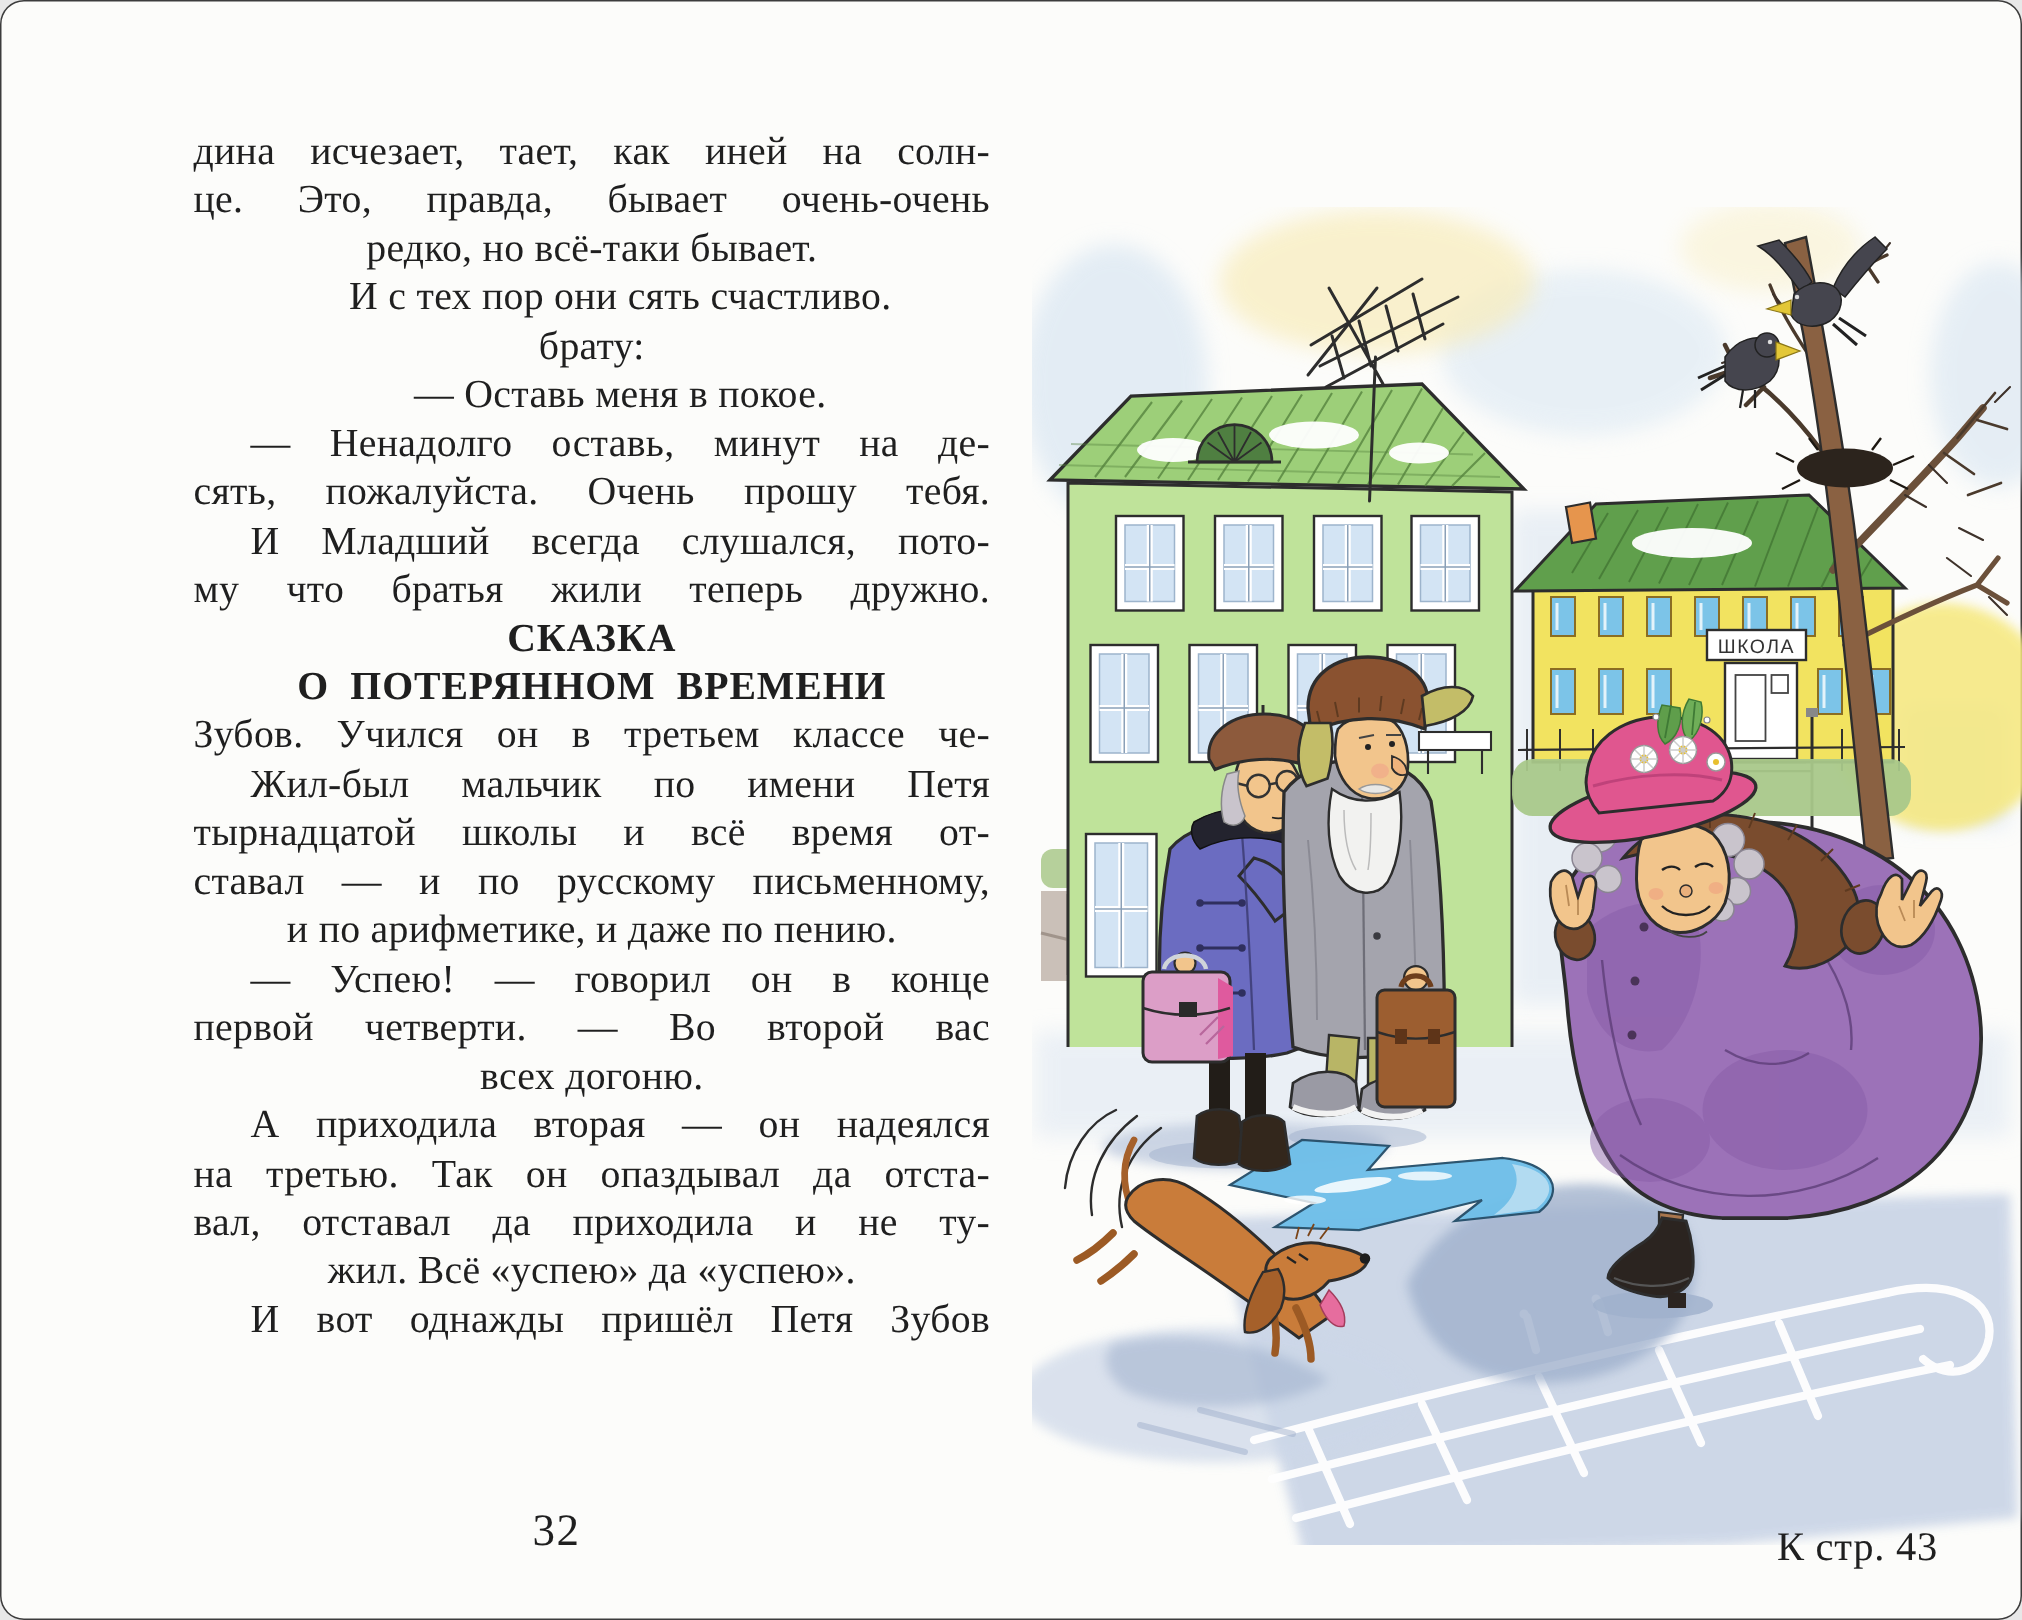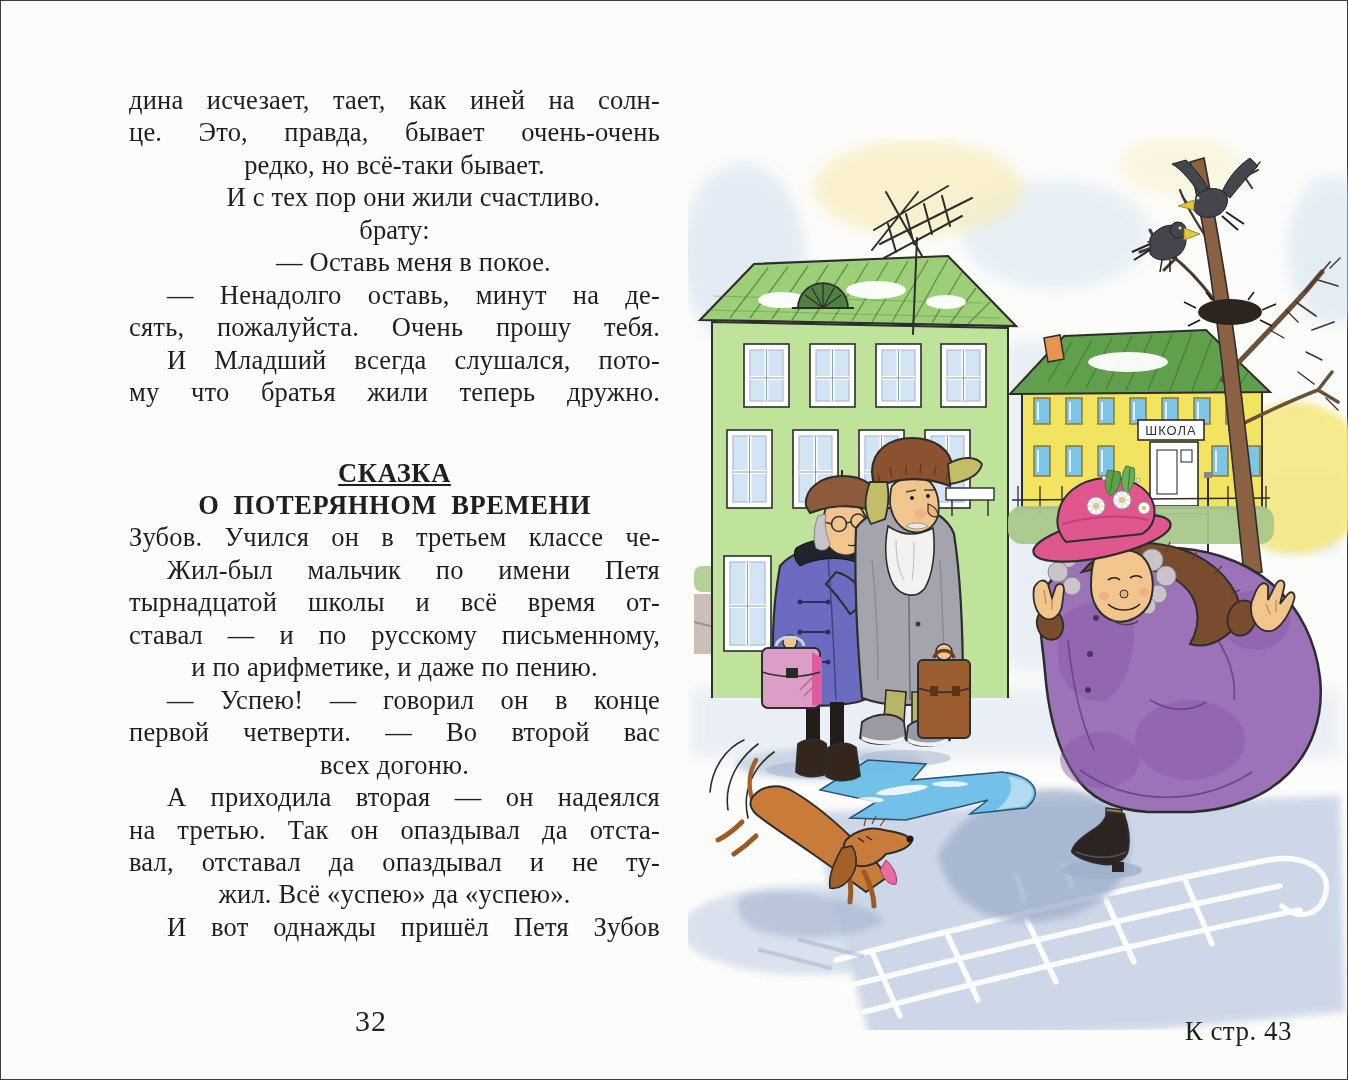--- a/index.html
+++ b/index.html
@@ -4,73 +4,74 @@
 <style>
   html,body{margin:0;padding:0;background:#e8e8e8;}
   .spread{
     position:relative;
     width:1348px;height:1080px;
     background:var(--paper,#fcfcfa);
     box-shadow: inset 0 0 0 1px #3c3c3c;
     overflow:hidden;
     font-family:"Liberation Serif","DejaVu Serif",serif;
     color:var(--ink,#1f1f1f);
+    border-radius:16px;
   }
   .text-col{
     position:absolute;left:129px;top:84px;width:531px;
     font-size:26.5px;line-height:32.45px;
     letter-spacing:0.2px;
   }
   .line{white-space:nowrap;text-align:center;}
   .line.j{white-space:normal;text-align:justify;text-align-last:justify;}
   .line.i{padding-left:38px;}
   .line.h{
     white-space:normal;text-align:center;text-align-last:center;
     font-weight:bold;letter-spacing:0.6px;word-spacing:7px;padding-left:0;
   }
-  .line.gap{margin-top:48px;text-decoration:underline;}
+  .line.gap{}
   .page-number{
     position:absolute;left:129px;top:1004px;width:484px;
     text-align:center;font-size:30px;letter-spacing:1px;
   }
   .caption{
     position:absolute;right:56px;top:1016px;width:280px;
     text-align:right;font-size:27px;letter-spacing:0.5px;
   }
   .illo{position:absolute;left:688px;top:138px;}
 </style>
 </head>
 <body>
 
 <div class="spread">
 
   <div class="text-col">
       <div class="line j">дина исчезает, тает, как иней на солн-</div>
       <div class="line j">це. Это, правда, бывает очень-очень</div>
       <div class="line">редко, но всё-таки бывает.</div>
-      <div class="line i">И с тех пор они жили счастливо.</div>
+      <div class="line i">И с тех пор они сять счастливо.</div>
       <div class="line">брату:</div>
       <div class="line i">— Оставь меня в покое.</div>
       <div class="line j i">— Ненадолго оставь, минут на де-</div>
       <div class="line j">сять, пожалуйста. Очень прошу тебя.</div>
       <div class="line j i">И Младший всегда слушался, пото-</div>
       <div class="line j">му что братья жили теперь дружно.</div>
       <div class="line h gap">СКАЗКА</div>
       <div class="line h">О ПОТЕРЯННОМ ВРЕМЕНИ</div>
       <div class="line j">Зубов. Учился он в третьем классе че-</div>
       <div class="line j i">Жил-был мальчик по имени Петя</div>
       <div class="line j">тырнадцатой школы и всё время от-</div>
       <div class="line j">ставал — и по русскому письменному,</div>
       <div class="line">и по арифметике, и даже по пению.</div>
       <div class="line j i">— Успею! — говорил он в конце</div>
       <div class="line j">первой четверти. — Во второй вас</div>
       <div class="line">всех догоню.</div>
       <div class="line j i">А приходила вторая — он надеялся</div>
       <div class="line j">на третью. Так он опаздывал да отста-</div>
-      <div class="line j">вал, отставал да опаздывал и не ту-</div>
+      <div class="line j">вал, отставал да приходила и не ту-</div>
       <div class="line">жил. Всё «успею» да «успею».</div>
       <div class="line j i">И вот однажды пришёл Петя Зубов</div>
     </div>
 
   <div class="page-number">32</div>
 
   <svg class="illo" width="660" height="892" viewBox="688 138 660 892">
     <defs>
       <filter id="soft" x="-40%" y="-40%" width="180%" height="180%">
           <feGaussianBlur stdDeviation="7"></feGaussianBlur>

